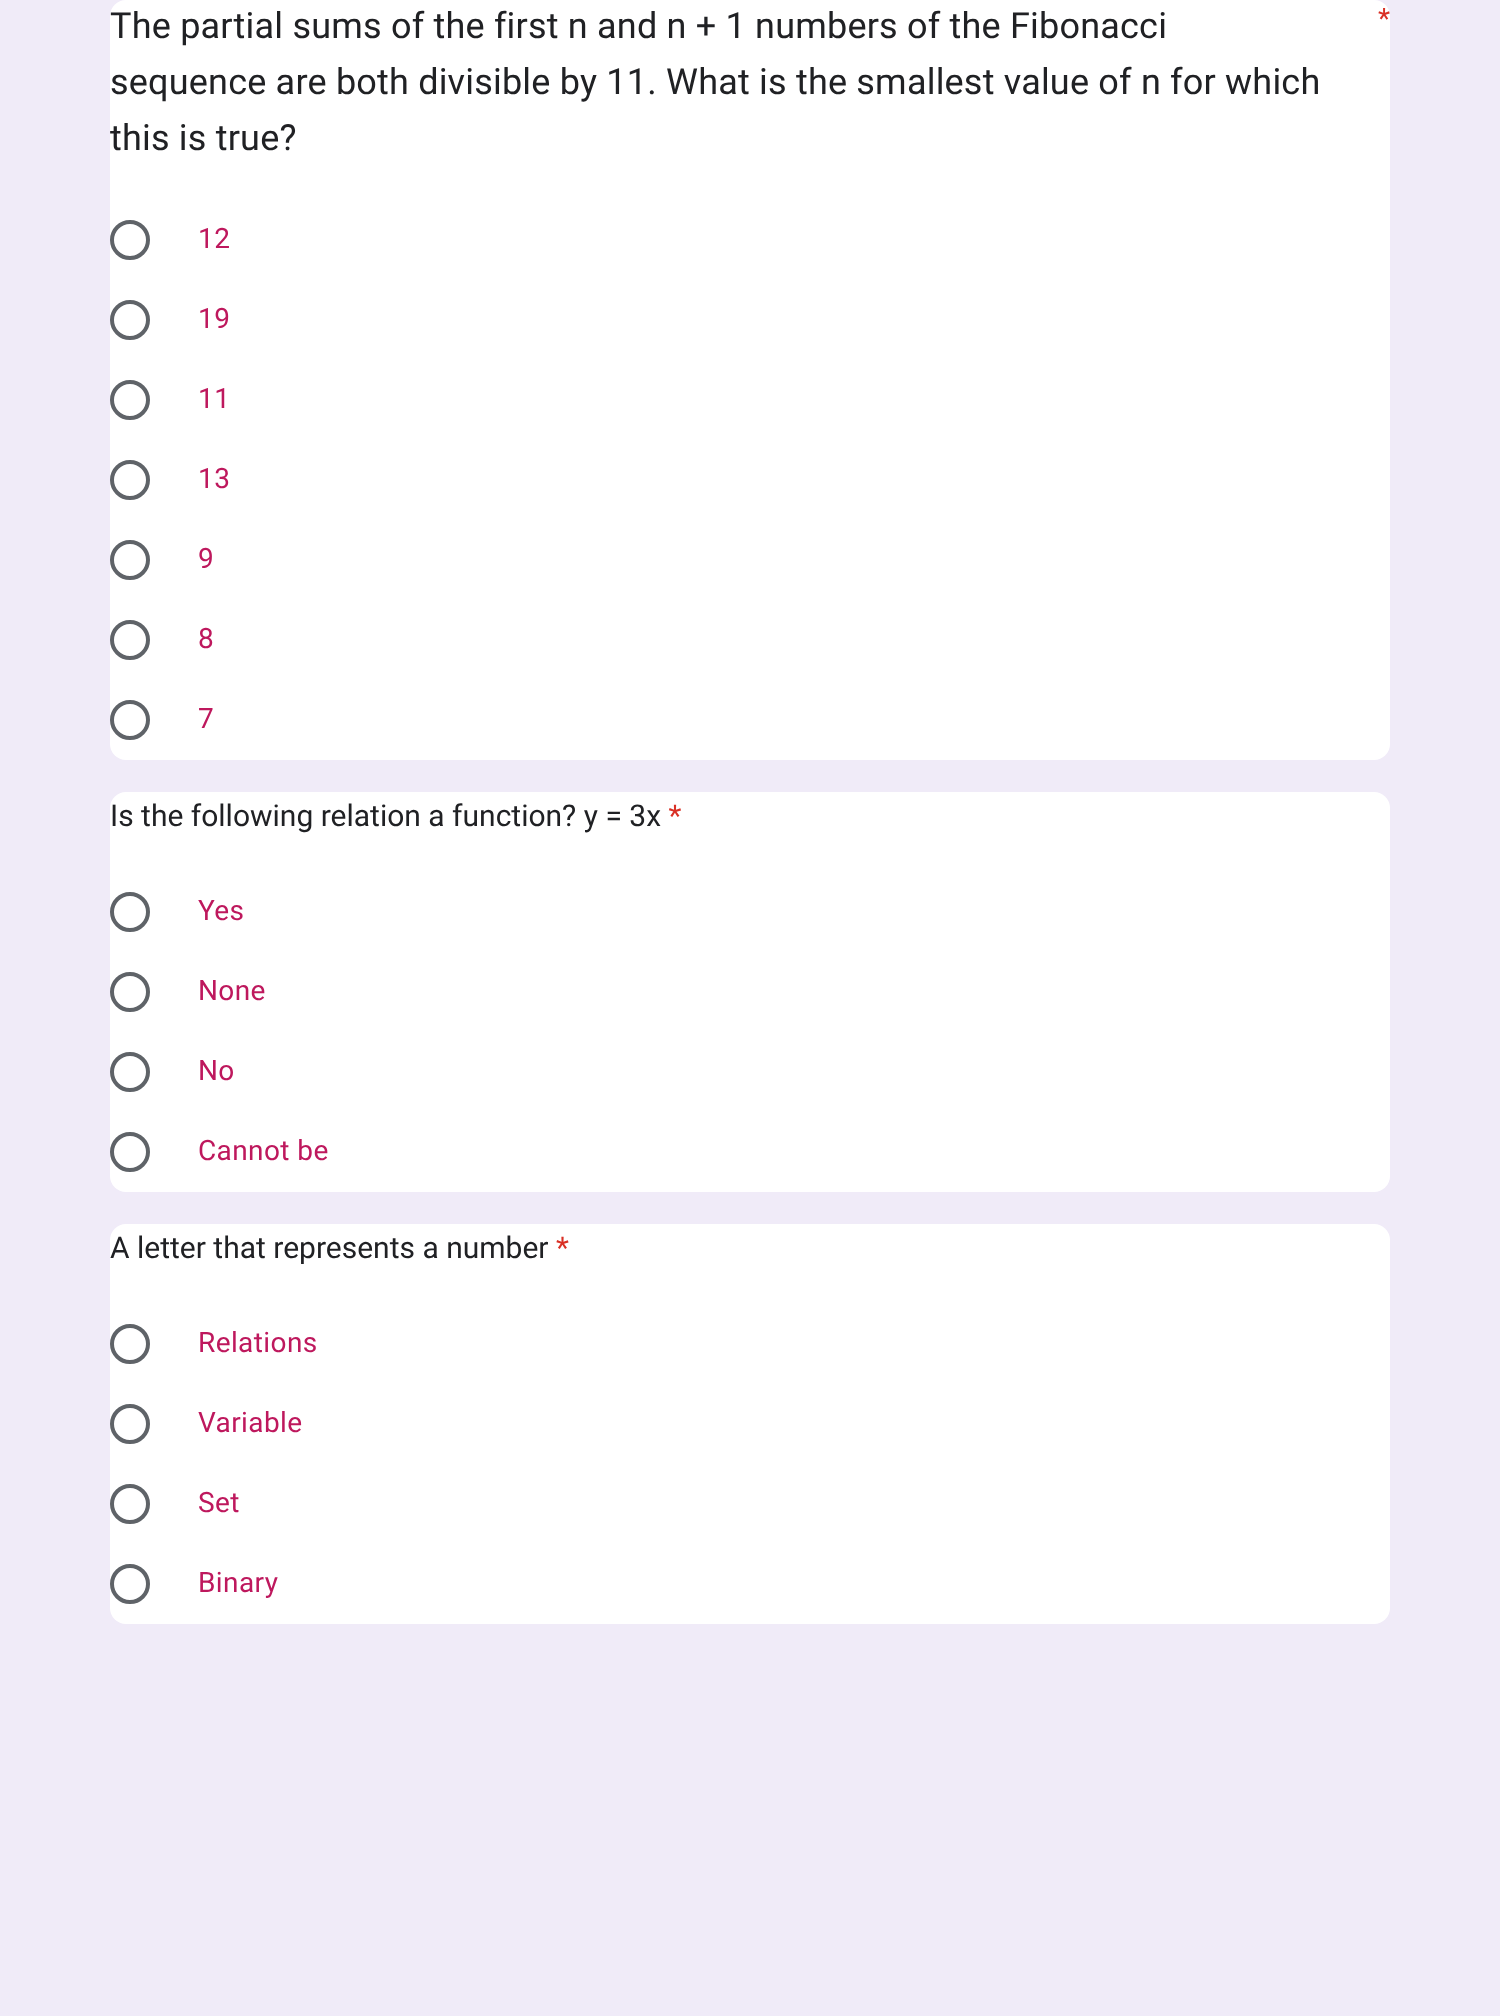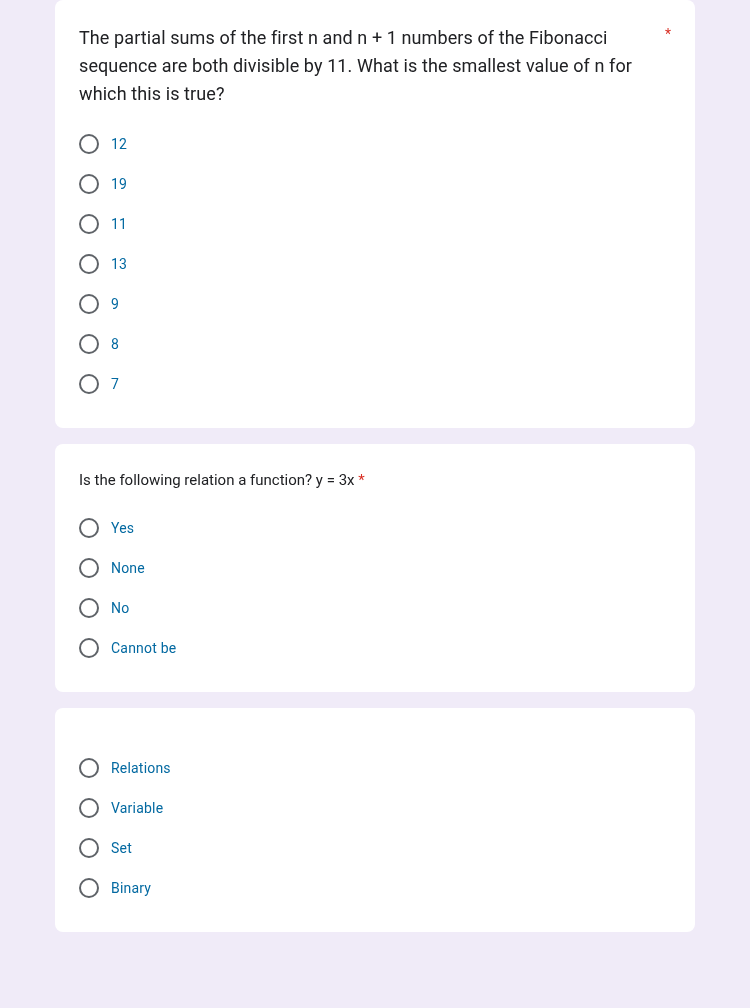--- a/index.html
+++ b/index.html
@@ -13,21 +13,20 @@
     padding: 0;
   }
   .container {
     width: 640px;
     margin: 0 auto;
     padding: 0;
   }
   .question-card {
     background: #fff;
     border-radius: 8px;
-    padding: 24px;
     margin-bottom: 16px;
   }
   .question-header {
     display: flex;
     align-items: flex-start;
   }
   .question-text-large {
     font-size: 18px;
     line-height: 28px;
     color: #202124;
@@ -60,22 +59,23 @@
     border: 2px solid #5f6368;
     border-radius: 50%;
     flex-shrink: 0;
     margin-right: 12px;
     display: flex;
     align-items: center;
     justify-content: center;
   }
   .option-label {
     font-size: 14px;
-    color: #0369a1;
+    color: #be185d;
     letter-spacing: 0.2px;
+    margin-left: 12px;
   }
   .asterisk-top {
     color: #d93025;
     font-size: 14px;
     margin-left: 24px;
     line-height: 20px;
   }
 </style>
 </head>
 <body>
@@ -137,20 +137,23 @@
         <span class="option-label">No</span>
       </label>
       <label class="option-row">
         <span class="radio-outer"></span>
         <span class="option-label">Cannot be</span>
       </label>
     </div>
   </div>
 
   <div class="question-card">
+    <div class="question-header">
+      <div class="question-text-small"><span>A letter that represents a number</span><span class="required-asterisk-inline"> *</span></div>
+    </div>
     <div class="options">
       <label class="option-row">
         <span class="radio-outer"></span>
         <span class="option-label">Relations</span>
       </label>
       <label class="option-row">
         <span class="radio-outer"></span>
         <span class="option-label">Variable</span>
       </label>
       <label class="option-row">

